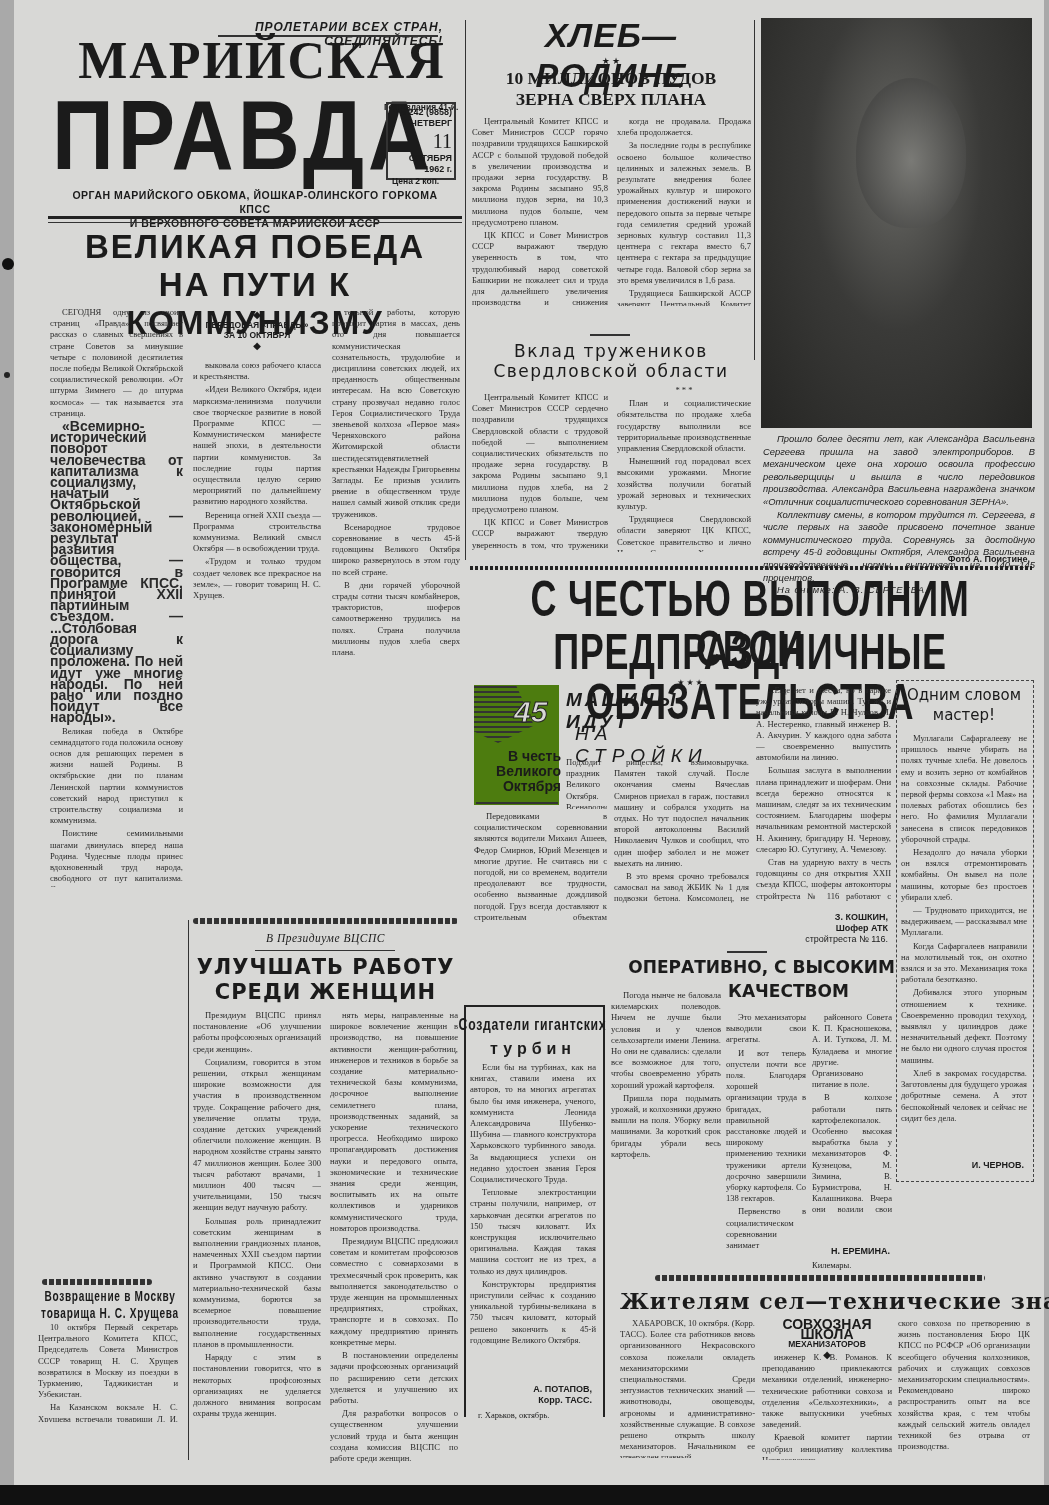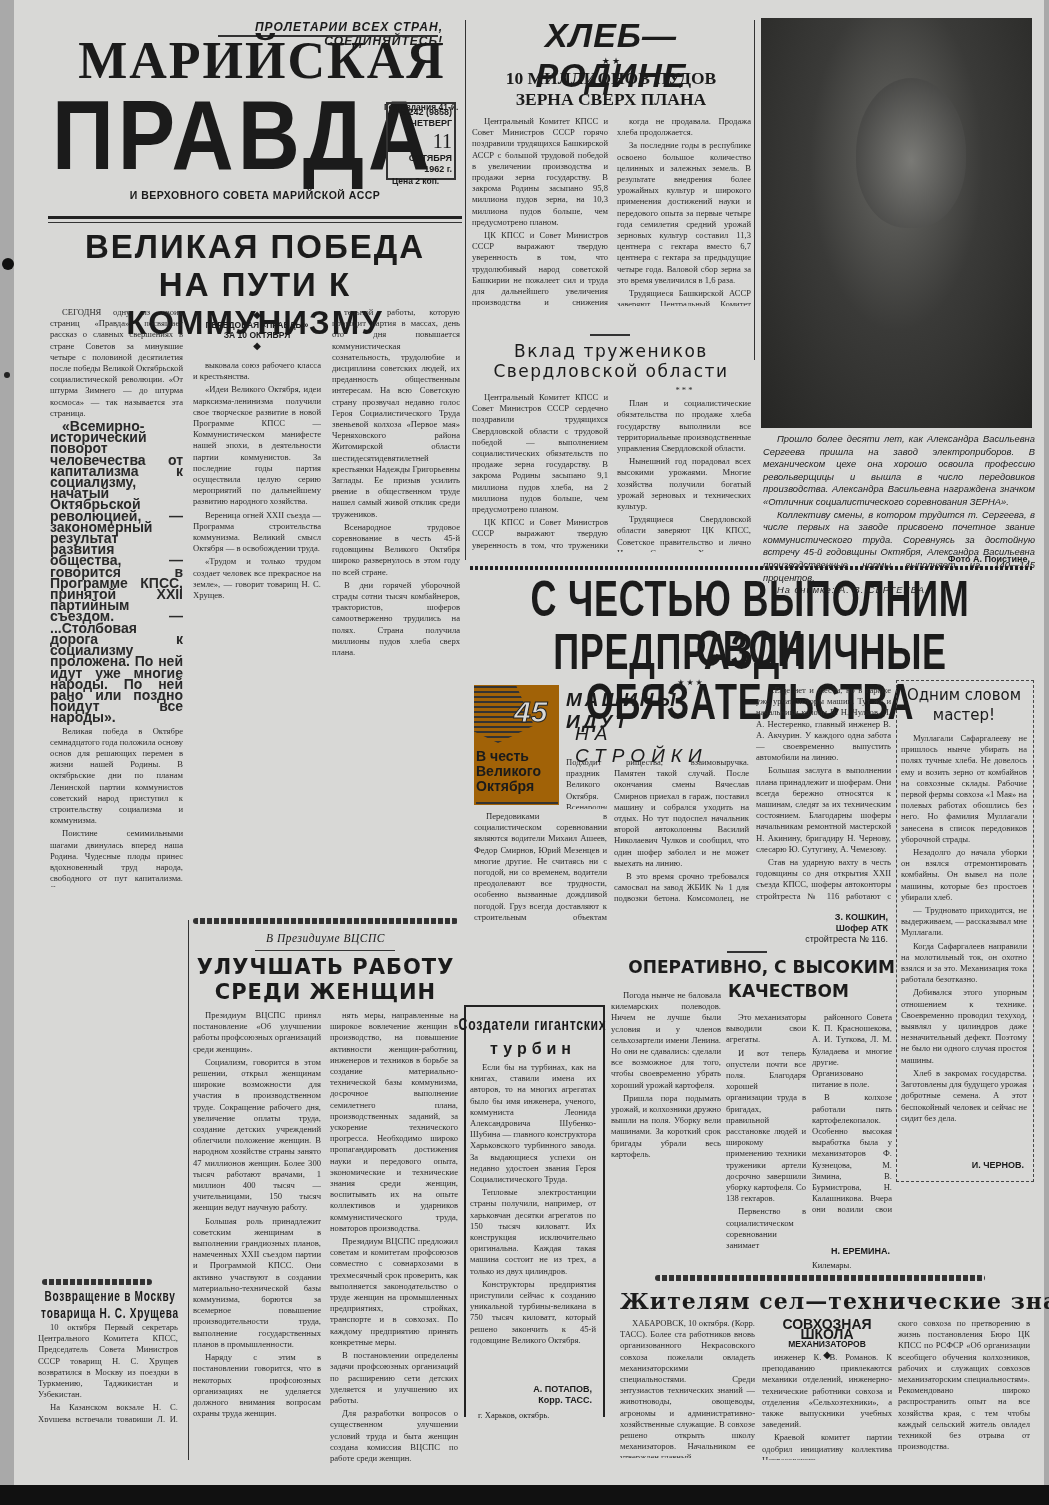--- a/index.html
+++ b/index.html
@@ -19,21 +19,21 @@
   .issuebox{border:2px solid #333;font-family:"Liberation Sans",sans-serif;font-weight:bold;font-size:9px;text-align:center;line-height:11px;padding:3px 2px;}
   .organ{font-family:"Liberation Sans",sans-serif;font-weight:bold;font-size:10.5px;letter-spacing:.5px;text-align:center;line-height:14px;}
   .h-big{font-family:"Liberation Sans",sans-serif;font-weight:bold;letter-spacing:2px;text-align:center;}
   .h-cond{font-family:"Liberation Sans",sans-serif;font-weight:bold;transform:scaleX(.72);transform-origin:center;text-align:center;letter-spacing:1px;}
   .photo{background:radial-gradient(ellipse at 50% 35%,#6a6a66 0%,#3a3a38 45%,#262624 100%);}
   .caption{font-style:italic;font-family:"Liberation Sans",sans-serif;font-size:9.4px;line-height:12.6px;text-align:justify;}
   .caption p{margin:0;text-indent:14px;}
   .wavy{height:6px;background:repeating-linear-gradient(90deg,#333 0 5px,transparent 5px 7px);border-radius:3px;}
   .dashed{border:1px dashed #444;}
   .sign{font-family:"Liberation Sans",sans-serif;font-weight:bold;font-size:9px;text-align:right;}
-  .badge45{background:#a16207;}
+  .badge45{background:#4d7c0f;text-align:right;}
 </style>
 </head>
 <body>
 
 <div class="page"></div>
 <div class="bottomband"></div>
 
 <div class="abs masthead-slogan" style="left:213px;top:20px;width:230px;text-align:right;">ПРОЛЕТАРИИ ВСЕХ СТРАН, СОЕДИНЯЙТЕСЬ!</div>
 <div class="hline" style="left:218px;top:35px;width:220px;height:2px;"></div>
 <div class="abs title1" style="left:62px;top:36px;width:400px;line-height:50px;text-align:center;">МАРИЙСКАЯ</div>
@@ -41,20 +41,21 @@
 <div class="abs bold" style="left:384px;top:95px;font-size:8.5px;margin-top:7px;">Год издания 41-й.</div>
 <div class="abs issuebox" style="left:386px;top:102px;width:62px;text-align:right;">
   <div>№ 242 (9858)</div>
   <div>ЧЕТВЕРГ</div>
   <div style="font-family:'Liberation Serif',serif;font-size:20px;line-height:24px;font-weight:normal;">11</div>
   <div>ОКТЯБРЯ</div>
   <div>1962 г.</div>
 </div>
 <div class="abs bold" style="left:392px;top:176px;font-size:8.5px;">Цена 2 коп.</div>
 <div class="abs organ" style="left:70px;top:188px;width:370px;">
+  <div>ОРГАН МАРИЙСКОГО ОБКОМА, ЙОШКАР-ОЛИНСКОГО ГОРКОМА КПСС</div>
   <div>И ВЕРХОВНОГО СОВЕТА МАРИЙСКОЙ АССР</div>
 </div>
 <div class="hline" style="left:48px;top:216px;width:414px;height:3px;background:#222;"></div>
 <div class="hline" style="left:48px;top:222px;width:414px;height:1px;"></div>
 
 <div class="vline" style="left:465px;top:20px;height:540px;"></div>
 <div class="vline" style="left:754px;top:20px;height:340px;"></div>
 
 <div class="abs h-big" style="left:50px;top:228px;width:410px;font-size:33px;line-height:38px;">
   <div>ВЕЛИКАЯ ПОБЕДА</div>

